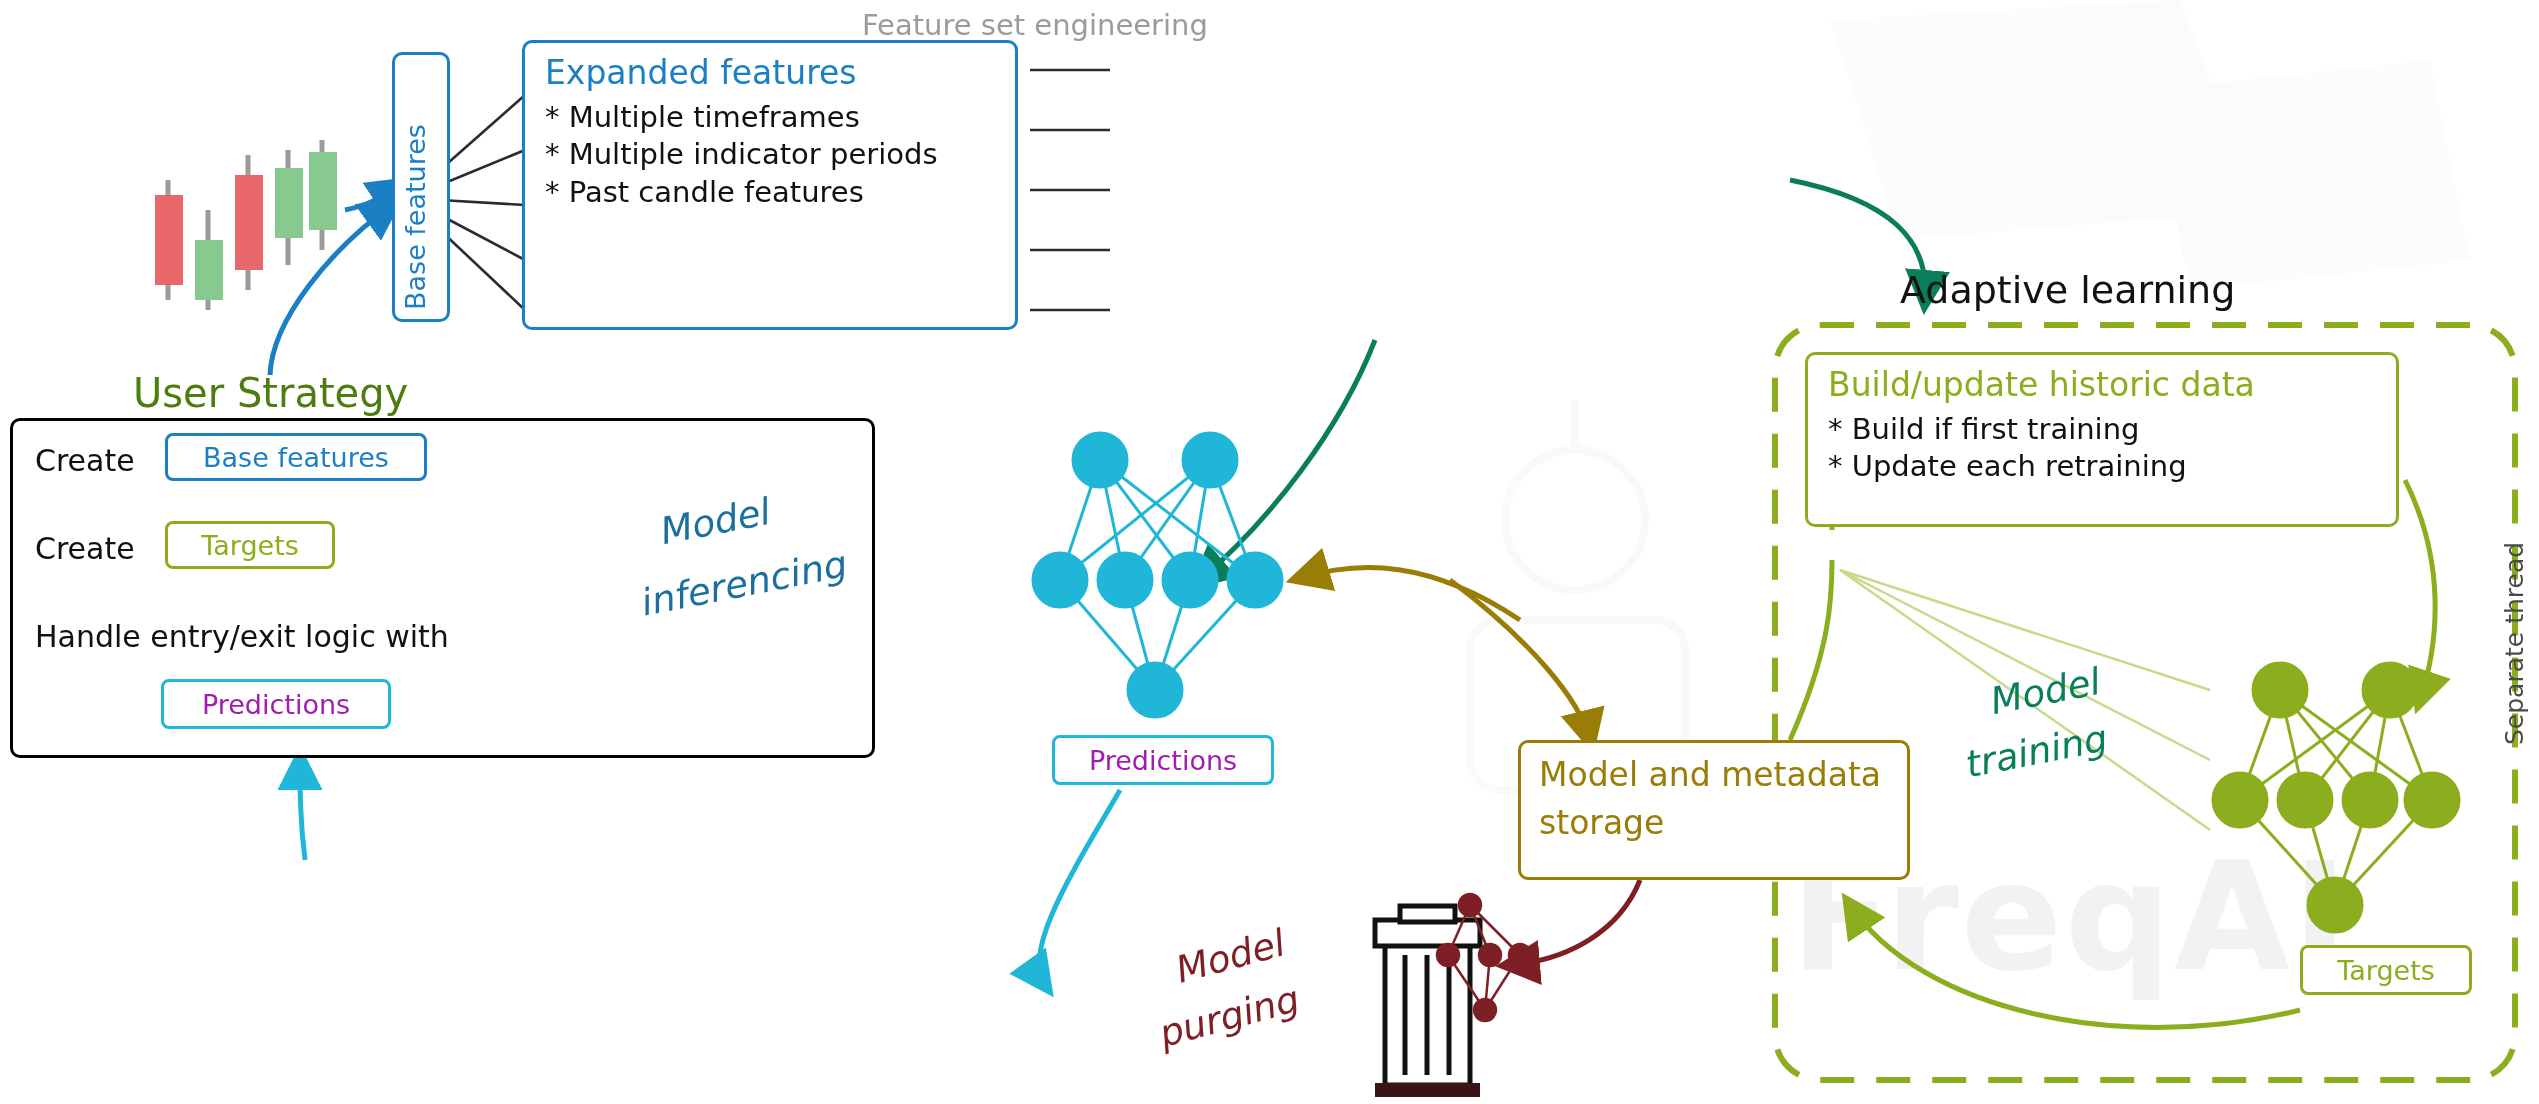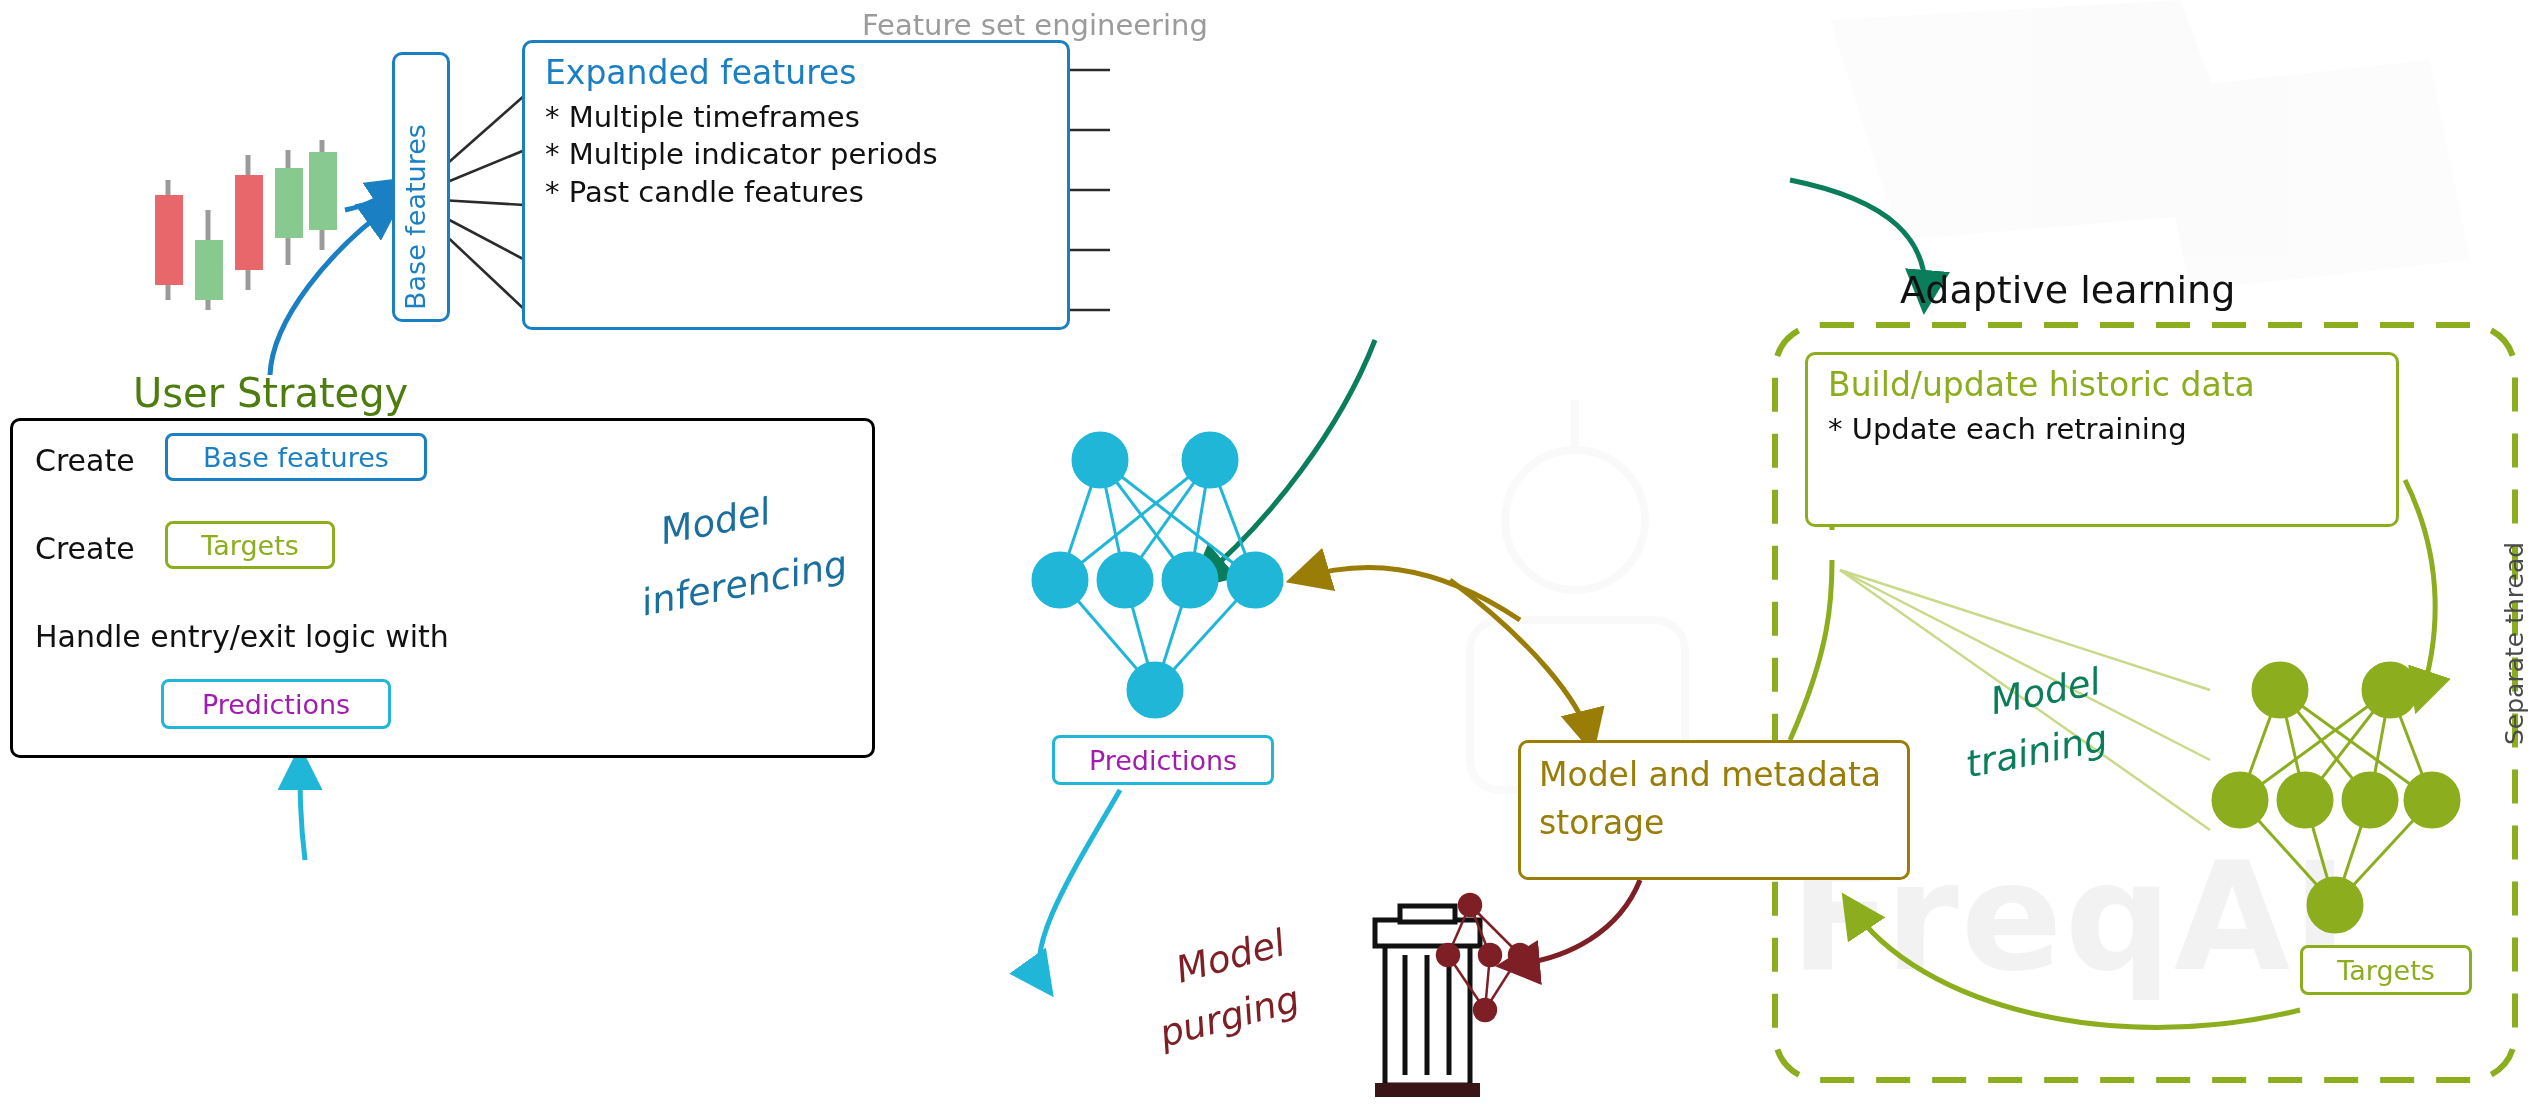--- a/index.html
+++ b/index.html
@@ -237,21 +237,21 @@
       <path d="M1612,816 L1637,816 L1662,816 L1687,816 L1712,816 L1737,816 L1762,816 L1787,816"></path>
       <path d="M1600,800 L1612,816 M1625,788 L1637,816 M1650,800 L1662,816 M1675,788 L1687,816 M1700,800 L1712,816 M1725,788 L1737,816 M1750,800 L1762,816 M1775,788 L1787,816"></path>
     </g>
   </svg>
 
   <div class="freetext ftgray" style="left:862px;top:8px;">Feature set engineering</div>
 
   <div class="box blue" style="left:392px;top:52px;width:58px;height:270px;border-radius:10px;"></div>
   <div class="vertlabel" style="left:400px;top:310px;color:#1b7fc4;font-size:27px;">Base features</div>
 
-  <div class="box blue pad" style="left:522px;top:40px;width:548px;height:290px;">
+  <div class="box blue pad" style="left:522px;top:40px;width:496px;height:290px;">
     <div class="title">Expanded features</div>
     <div class="items">
       <div class="item">* Multiple timeframes</div>
       <div class="item">* Multiple indicator periods</div>
       <div class="item">* Past candle features</div>
     </div>
   </div>
 
 
   <div class="freetext ftblack" style="left:133px;top:370px;">User Strategy</div>
@@ -278,20 +278,21 @@
   <div class="box gold" style="left:1518px;top:740px;width:392px;height:140px;">
     <div class="abs title" style="left:18px;top:14px;">Model and metadata</div>
     <div class="abs title" style="left:18px;top:62px;">storage</div>
   </div>
 
   <div class="freetext ftblack" style="left:1900px;top:268px;font-size:38px;color:#111;">Adaptive learning</div>
 
   <div class="box olive pad" style="left:1805px;top:352px;width:594px;height:175px;">
     <div class="title">Build/update historic data</div>
     <div class="items">
+      <div class="item">* Build if first training</div>
       <div class="item">* Update each retraining</div>
     </div>
   </div>
 
   <div class="freetext ftgreen" style="left:1990px;top:670px;transform:rotate(-11deg);">Model</div>
   <div class="freetext ftgreen" style="left:1965px;top:730px;transform:rotate(-11deg);">training</div>
 
   <div class="pill olive" style="left:2300px;top:945px;width:172px;height:50px;">Targets</div>
 
   <div class="vertlabel ftvert" style="left:2500px;top:745px;">Separate thread</div>

